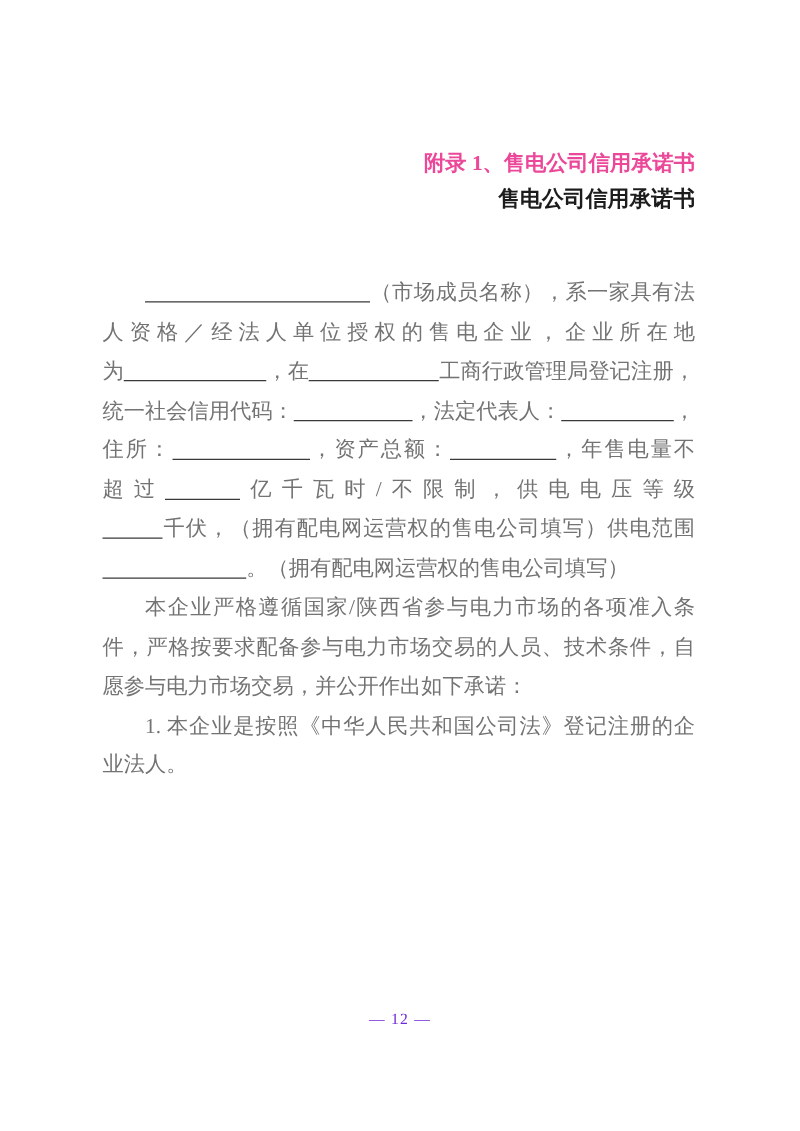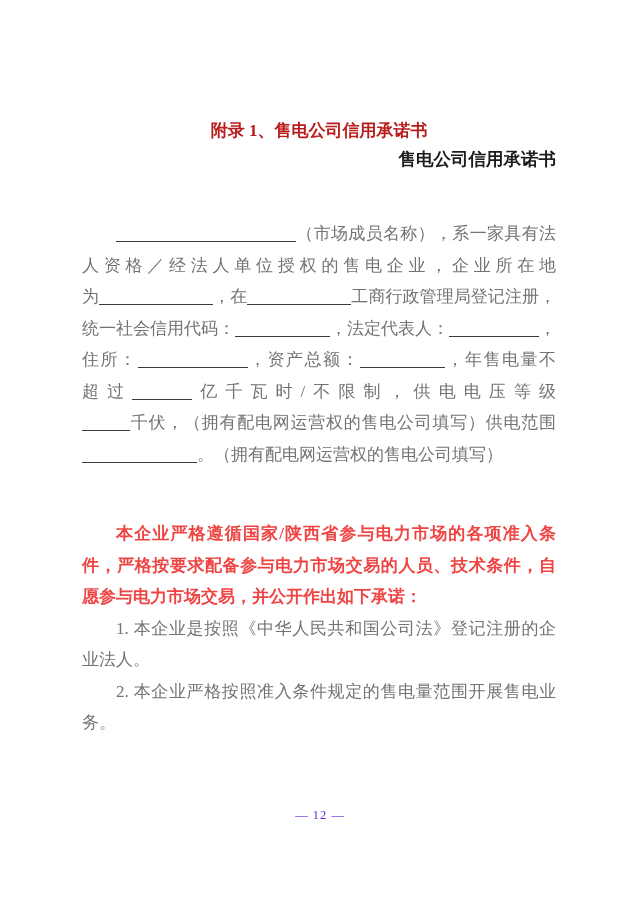--- a/index.html
+++ b/index.html
@@ -19,22 +19,22 @@
   .content {
     position: absolute;
     left: 82px;
     right: 84px;
     top: 119px;
   }
   .appendix-heading {
     font-size: 17px;
     font-weight: 700;
     line-height: 24px;
-    color: #b91c1c;
-    text-align: center;
+    color: #ec4899;
+    text-align: right;
   }
   .doc-title {
     margin-top: 4px;
     font-size: 17.5px;
     font-weight: 700;
     line-height: 24px;
     color: #1c1c1c;
     text-align: right;
   }
   .body-text {
@@ -42,23 +42,22 @@
     font-size: 17px;
     line-height: 31.5px;
   }
   p.para {
     margin: 0;
     text-indent: 2em;
     text-align: justify;
     color: #737373;
   }
   p.para.bold {
-    font-weight: 700;
-    color: #ef4444;
-    margin-top: 48px;
+    font-weight: 400;
+    color: #737373;
   }
   .blank {
     display: inline-block;
     border-bottom: 1.5px solid #3a3a3a;
     height: 14px;
     vertical-align: -3px;
   }
   .nb { white-space: nowrap; }
   .footer {
     position: absolute;
@@ -79,20 +78,19 @@
   <div class="content">
 
     <div class="appendix-heading">附录 1、售电公司信用承诺书</div>
 
     <div class="doc-title">售电公司信用承诺书</div>
 
     <div class="body-text">
       <p class="para"><span class="blank" style="width: 180px;"></span><span>（市场成员名称），系一家具有法人资格／经法人单位授权的售电企业，企业所在地</span><span class="nb"><span>为</span><span class="blank" style="width: 114px;"></span><span>，在</span><span class="blank" style="width: 104px;"></span></span><span>工商行政管理局登记注册，统一社会信用代码：</span><span class="nb"><span class="blank" style="width: 95px;"></span><span>，法定代表人：</span></span><span class="nb"><span class="blank" style="width: 90px;"></span><span>，</span></span><span class="nb"><span>住所：</span><span class="blank" style="width: 110px;"></span><span>，资产总额：</span></span><span class="nb"><span class="blank" style="width: 85px;"></span><span>，年售电量不</span></span><span class="nb"><span>超过</span><span class="blank" style="width: 60px;"></span></span><span>亿千瓦时/不限制，供电电压等级</span><span class="nb"><span class="blank" style="width: 48px;"></span><span>千伏，（拥有</span></span><span>配电网运营权的售电公司填写）供电范围</span><span class="nb"><span class="blank" style="width: 115px;"></span><span>。</span></span><span>（拥有配电网运营权的售电公司填写）</span></p>
       <p class="para bold"><span>本企业严格遵循国家/陕西省参与电力市场的各项准入条件，严格按要求配备参与电力市场交易的人员、技术条件，自愿参与电力市场交易，并公开作出如下承诺：</span></p>
       <p class="para"><span>1. 本企业是按照《中华人民共和国公司法》登记注册的企业法人。</span></p>
-      <p class="para"><span>2. 本企业严格按照准入条件规定的售电量范围开展售电业务。</span></p>
     </div>
 
   </div>
 
   <div class="footer">— 12 —</div>
 
 </div>
 
 </body></html>

